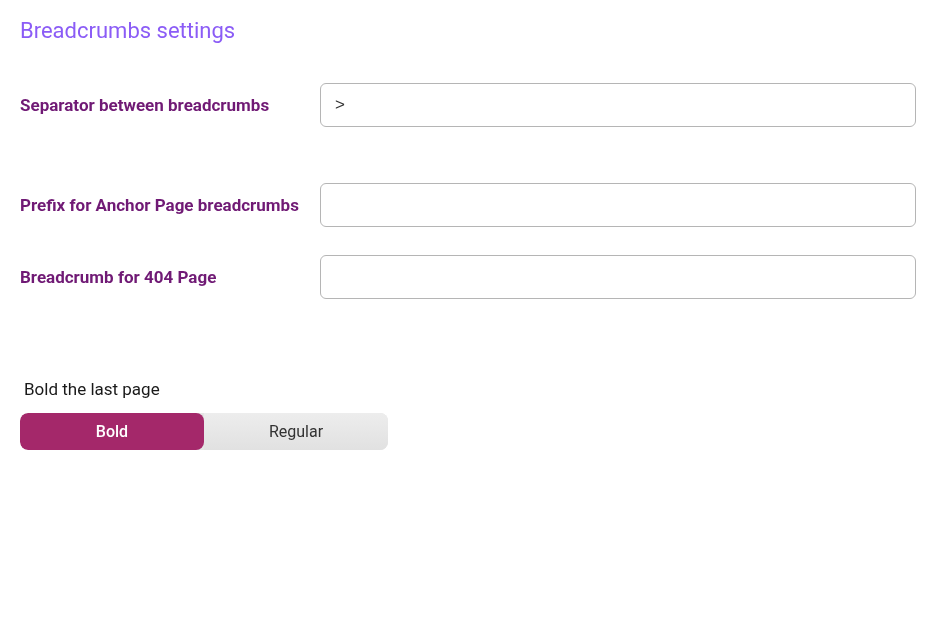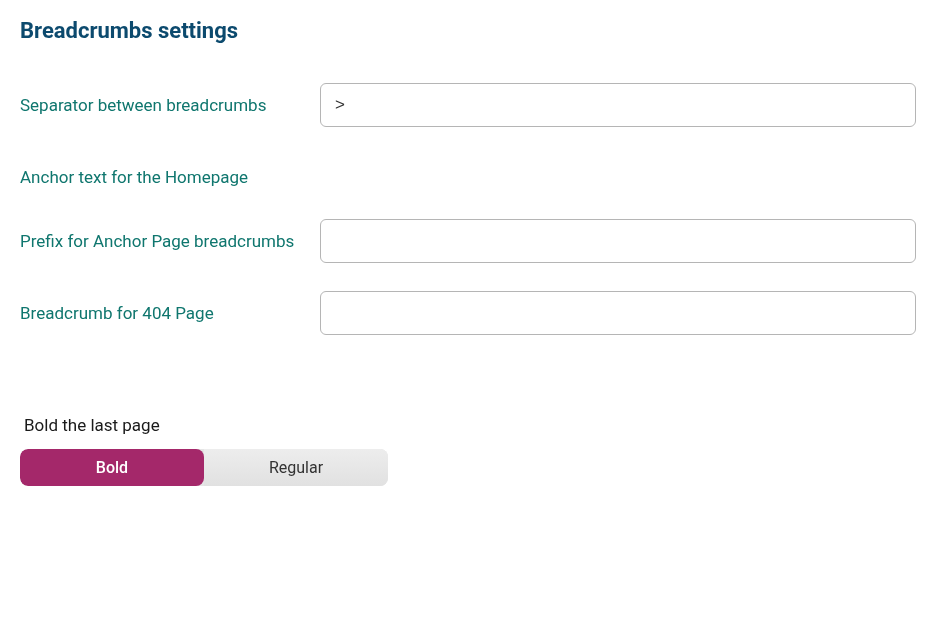--- a/index.html
+++ b/index.html
@@ -9,43 +9,44 @@
     }
     body {
       font-family: -apple-system, BlinkMacSystemFont, "Segoe UI", Roboto, Helvetica, Arial, sans-serif;
       background: #ffffff;
       color: #222;
       padding: 18px 20px;
       width: 936px;
     }
     h2.page-title {
       font-size: 22px;
-      font-weight: 700;
-      color: #0c4a6e;
+      font-weight: 400;
+      color: #8b5cf6;
       margin-bottom: 40px;
     }
     .form-table {
       width: 100%;
       border-collapse: collapse;
     }
     .form-row {
       display: flex;
       align-items: flex-start;
       margin-bottom: 28px;
     }
     .form-row.last-input {
       margin-bottom: 4px;
     }
     .form-label {
       width: 300px;
       flex-shrink: 0;
       font-size: 17px;
-      color: #0f766e;
+      color: #701a75;
       padding-top: 10px;
       line-height: 1.5;
+      font-weight: bold;
     }
     .form-control {
       flex: 1;
     }
     input[type="text"] {
       width: 100%;
       height: 44px;
       border: 1px solid #b5b5b5;
       border-radius: 6px;
       padding: 0 14px;
@@ -101,21 +102,20 @@
 <div class="form-table">
 
   <div class="form-row">
     <div class="form-label">Separator between breadcrumbs</div>
     <div class="form-control">
       <input type="text" value="&gt;" style="">
     </div>
   </div>
 
   <div class="form-row">
-    <div class="form-label">Anchor text for the Homepage</div>
   </div>
 
 
 
   <div class="form-row">
     <div class="form-label">Prefix for Anchor Page breadcrumbs</div>
     <div class="form-control">
       <input type="text" value="" style="">
     </div>
   </div>

